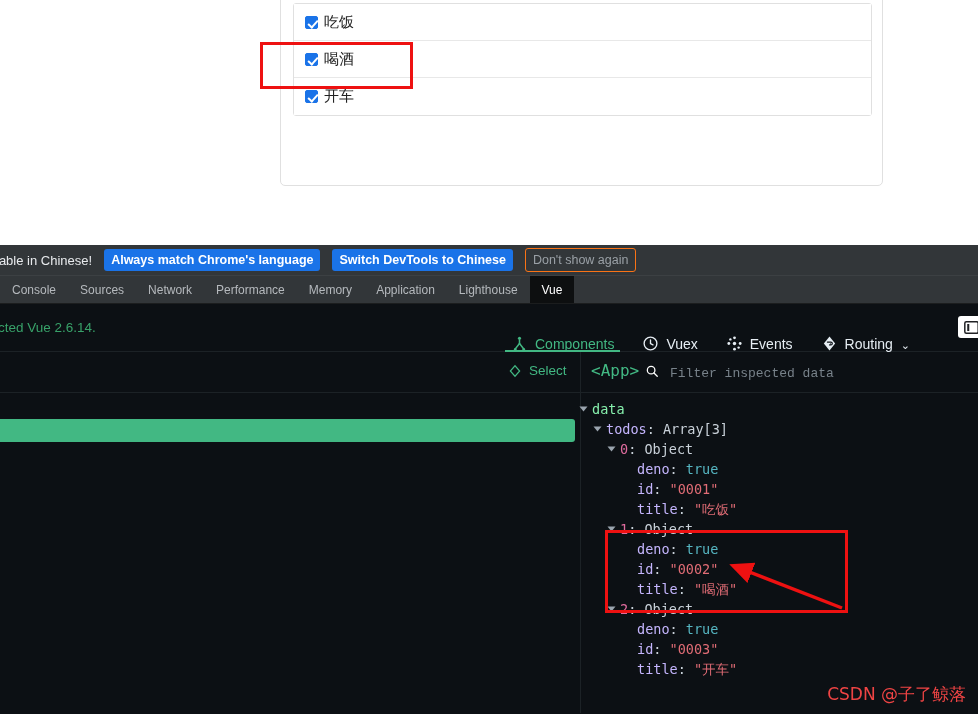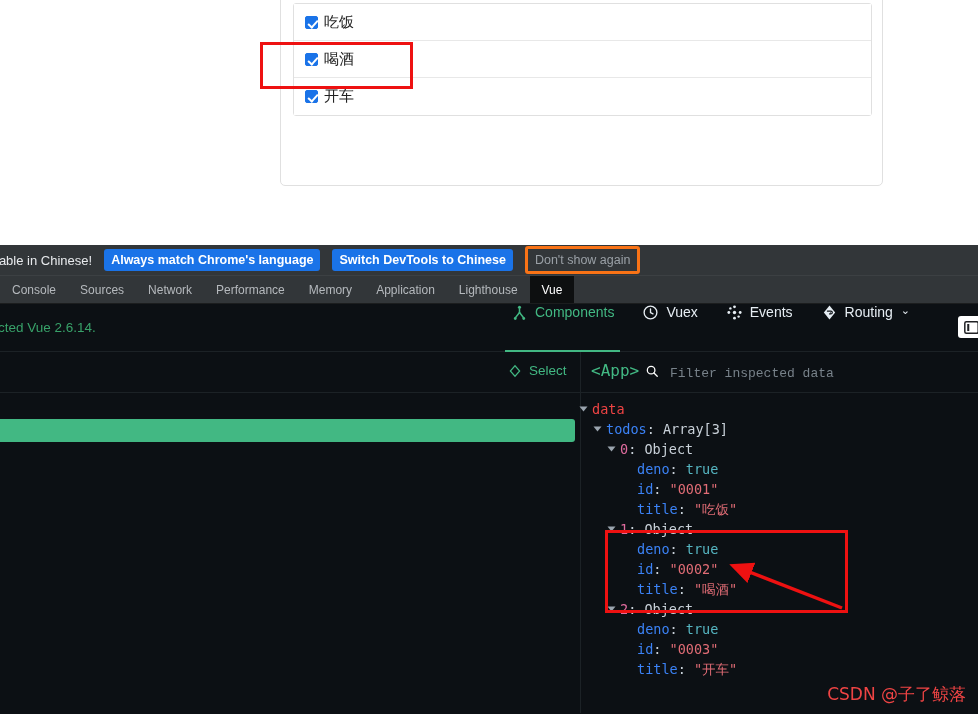--- a/index.html
+++ b/index.html
@@ -110,21 +110,21 @@
     margin-left: 12px;
     background: #1a73e8; color: #fff;
     border: none; border-radius: 3px;
     font-size: 12.5px; font-weight: bold;
     padding: 4px 7px;
     cursor: pointer; white-space: nowrap;
     font-family: "Liberation Sans", sans-serif;
   }
   .banner-btn.ghost {
     background: transparent; color: #9aa0a6;
-    border: 3px solid #f97316; font-weight: normal;
+    border: 1px solid #f97316; font-weight: normal;
   }
 
   .dt-tabs {
     height: 28px;
     background: #323639;
     display: flex; align-items: stretch;
     border-bottom: 1px solid #1b1d1e;
   }
   .dt-tab {
     display: flex; align-items: center;
@@ -151,21 +151,21 @@
     position: absolute; left: -2px; top: 16px;
     color: #38a169; font-size: 13.5px;
     white-space: nowrap;
   }
   .vue-navs {
     position: absolute; left: 497px; top: 0;
     height: 48px;
     display: flex; align-items: center;
   }
   .vue-nav {
-    display: flex; align-items: flex-start;
+    display: flex; align-items: flex-end;
     height: 48px; padding: 0 14px;
     color: #e6edf3; font-size: 14px;
     cursor: pointer; position: relative;
   }
   .vue-nav.active { color: #42b883; }
   .vue-nav.active::after {
     content: ""; position: absolute; left: 8px; right: 8px; bottom: 0;
     height: 2px; background: #42b883;
   }
   .vue-nav .nic { margin-right: 7px; display: inline-flex; }
@@ -233,22 +233,22 @@
   .row { height: 20px; line-height: 20px; white-space: nowrap; display: flex; align-items: center; }
   .arrow {
     display: inline-block; width: 0; height: 0;
     border-left: 5px solid #9aa4ae;
     border-top: 4px solid transparent;
     border-bottom: 4px solid transparent;
     transform: rotate(90deg);
     margin-right: 6px;
     flex: 0 0 auto;
   }
-  .k-root { color: #ef4444; }
-  .k-prop { color: #3b82f6; }
+  .k-root { color: #86efac; }
+  .k-prop { color: #c4b5fd; }
   .k-idx { color: #e06c9f; }
   .p-colon { color: #c9d1d9; }
   .v-type { color: #c9d1d9; }
   .v-bool { color: #56b6c2; }
   .v-str { color: #e06c75; }
   .ind1 { padding-left: 14px; }
   .ind2 { padding-left: 28px; }
   .ind3 { padding-left: 56px; }
 
   

